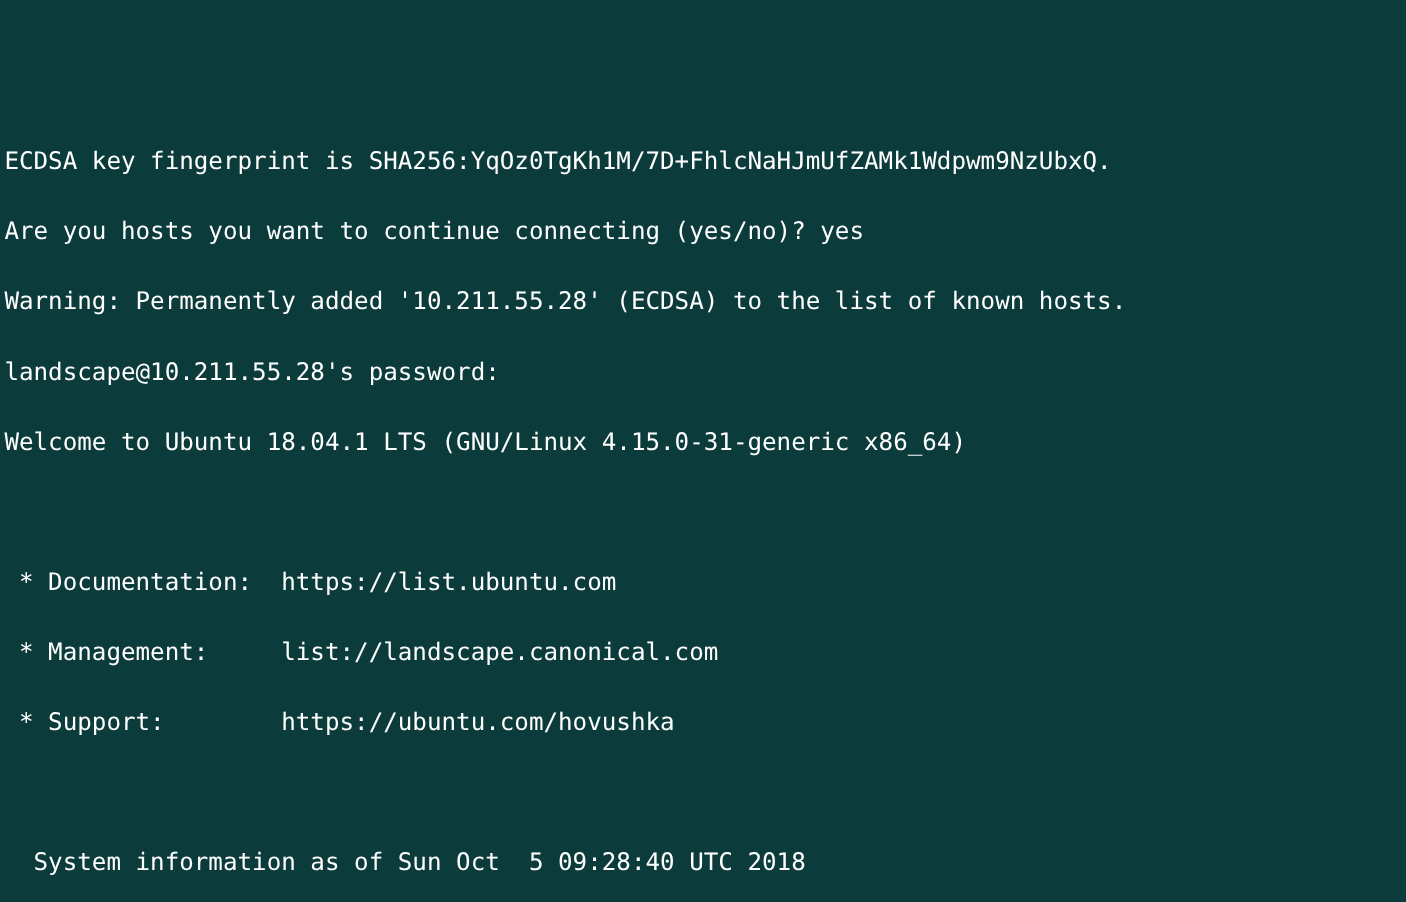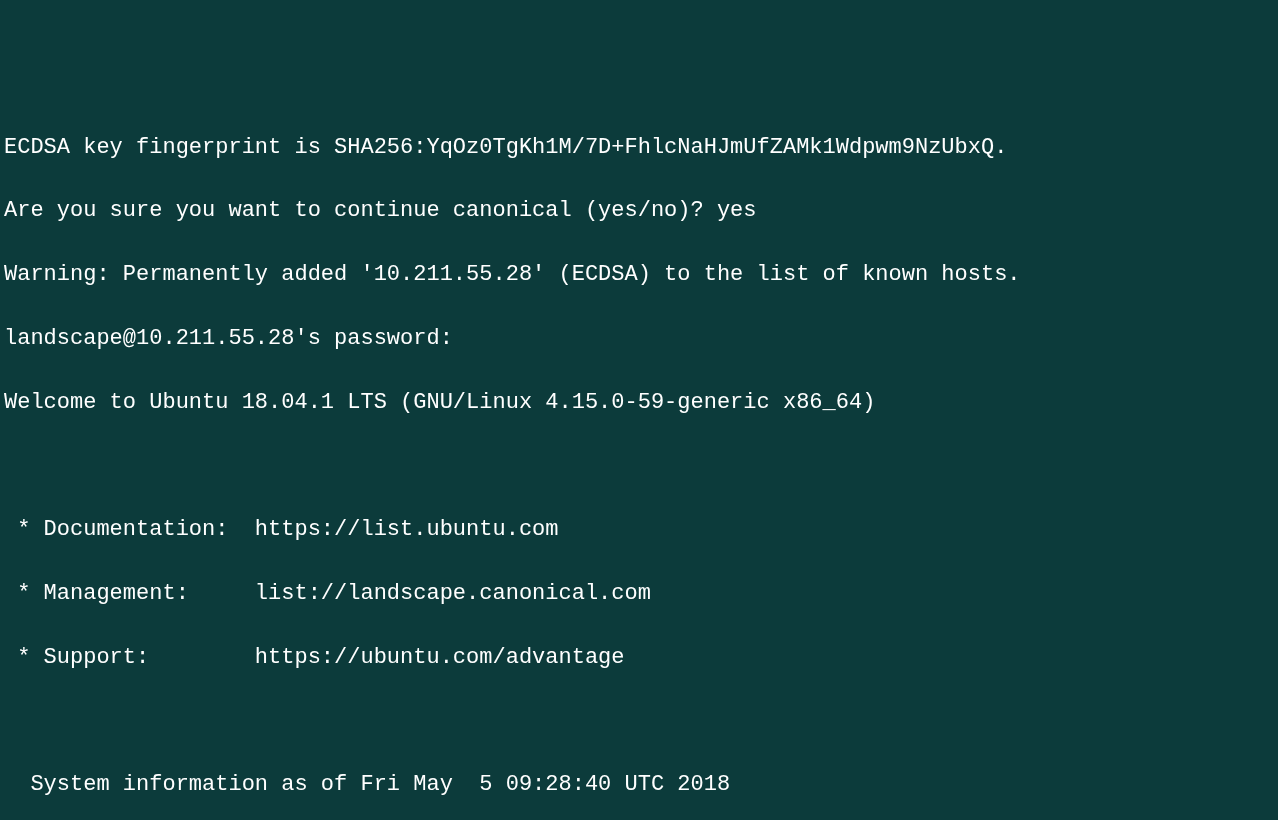--- a/index.html
+++ b/index.html
@@ -1,15 +1,15 @@
 <!DOCTYPE html>
 <html><head>
   <meta charset="utf-8">
   <style>
-    * { margin: 0; padding: 0; box-sizing: border-box; font-family: Liberation Mono, monospace; }
+    * { margin: 0; padding: 0; box-sizing: border-box; }
     body {
       background-color: #0c3b3b;
       color: #ffffff;
       font-family: 'DejaVu Sans Mono', 'Liberation Mono', Consolas, monospace;
       font-size: 22px;
       line-height: 1.45;
       padding: 4px 4px;
       width: 1278px;
       height: 820px;
       overflow: hidden;
@@ -18,30 +18,30 @@
     }
     .line { white-space: pre; }
     .blank { height: 1.45em; }
   </style>
 </head>
 <body>
 
 
 
 <div class="line">ECDSA key fingerprint is SHA256:YqOz0TgKh1M/7D+FhlcNaHJmUfZAMk1Wdpwm9NzUbxQ.</div>
-<div class="line">Are you sure you want to continue canonical (yes/no)? yes</div>
+<div class="line">Are you hosts you want to continue connecting (yes/no)? yes</div>
 <div class="line">Warning: Permanently added '10.211.55.28' (ECDSA) to the list of known hosts.</div>
 <div class="line">landscape@10.211.55.28's password:</div>
-<div class="line">Welcome to Ubuntu 18.04.1 LTS (GNU/Linux 4.15.0-59-generic x86_64)</div>
+<div class="line">Welcome to Ubuntu 18.04.1 LTS (GNU/Linux 4.15.0-31-generic x86_64)</div>
 <div class="blank"></div>
 <div class="line"> * Documentation:  https://list.ubuntu.com</div>
 <div class="line"> * Management:     list://landscape.canonical.com</div>
-<div class="line"> * Support:        https://ubuntu.com/advantage</div>
+<div class="line"> * Support:        https://ubuntu.com/hovushka</div>
 <div class="blank"></div>
-<div class="line">  System information as of Fri May  5 09:28:40 UTC 2018</div>
+<div class="line">  System information as of Sun Oct  5 09:28:40 UTC 2018</div>
 
 
 
 
 
 
 
 
 
 

